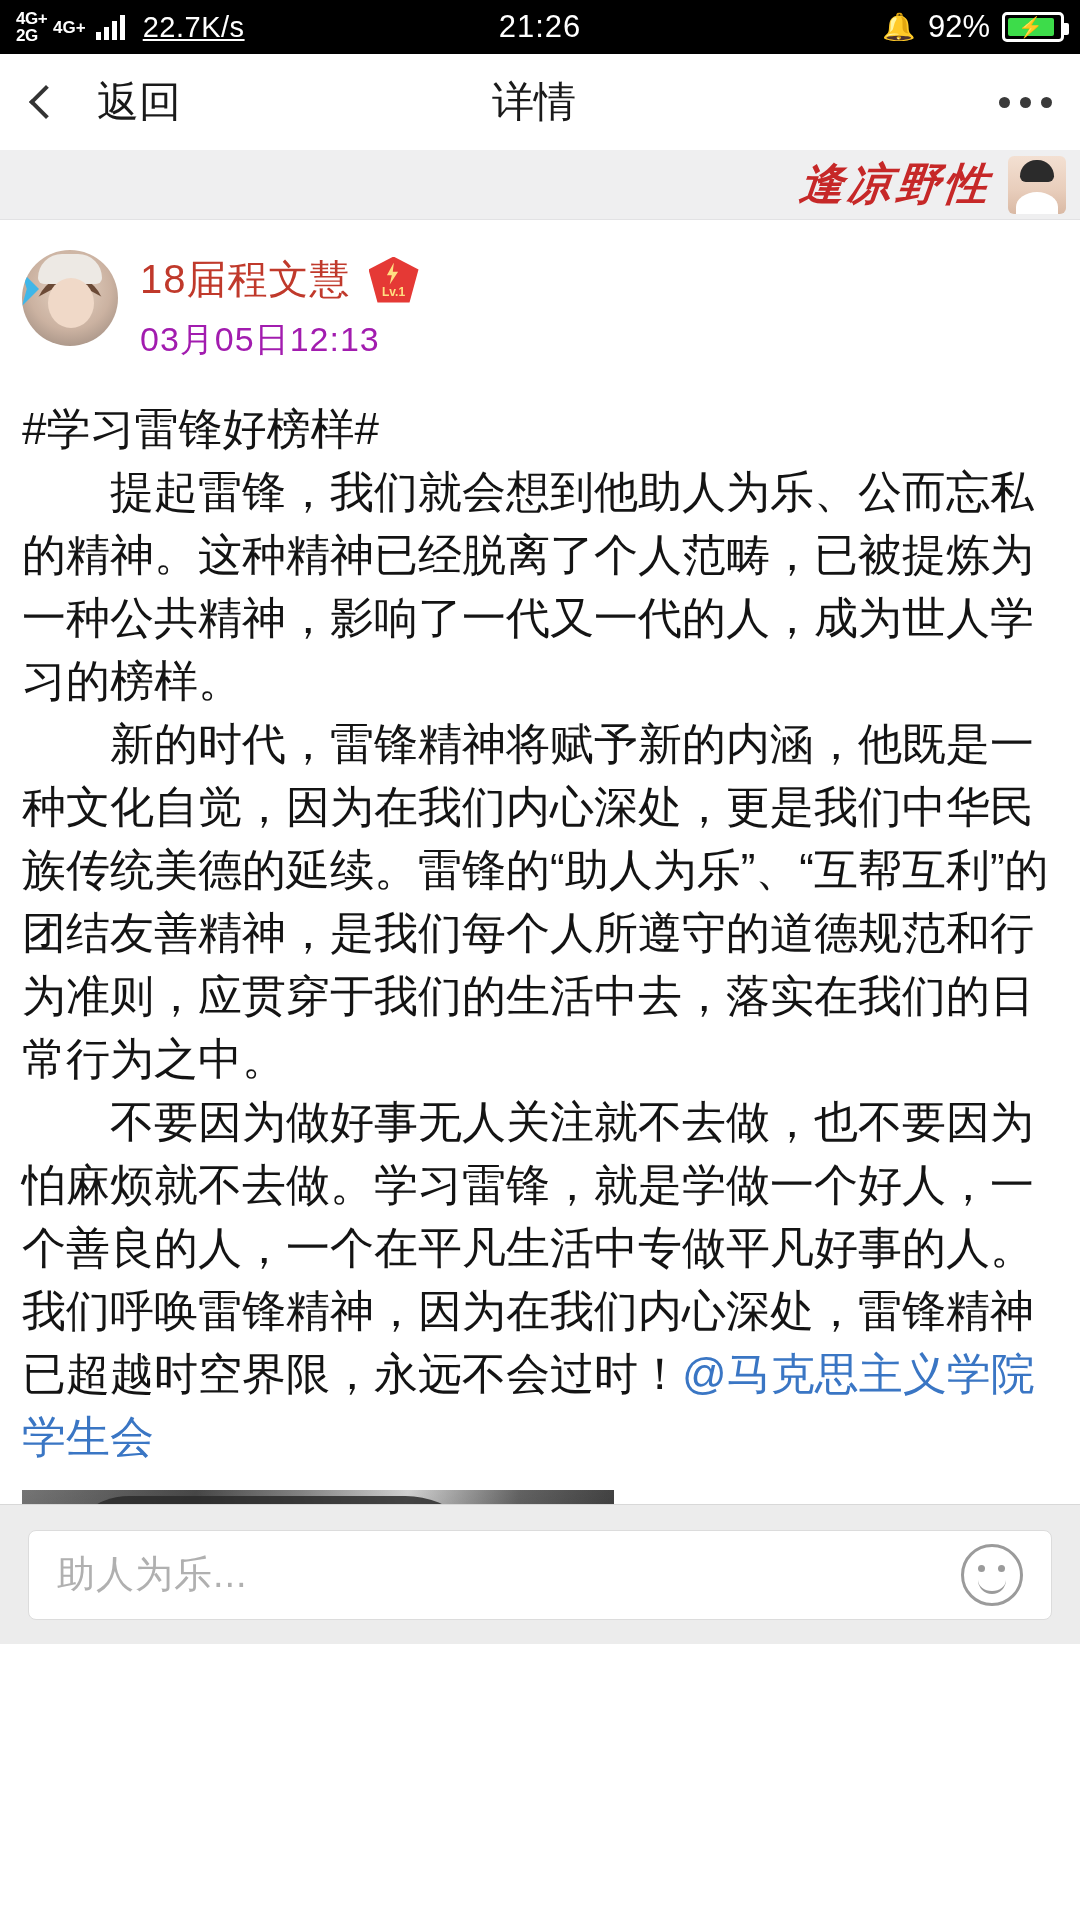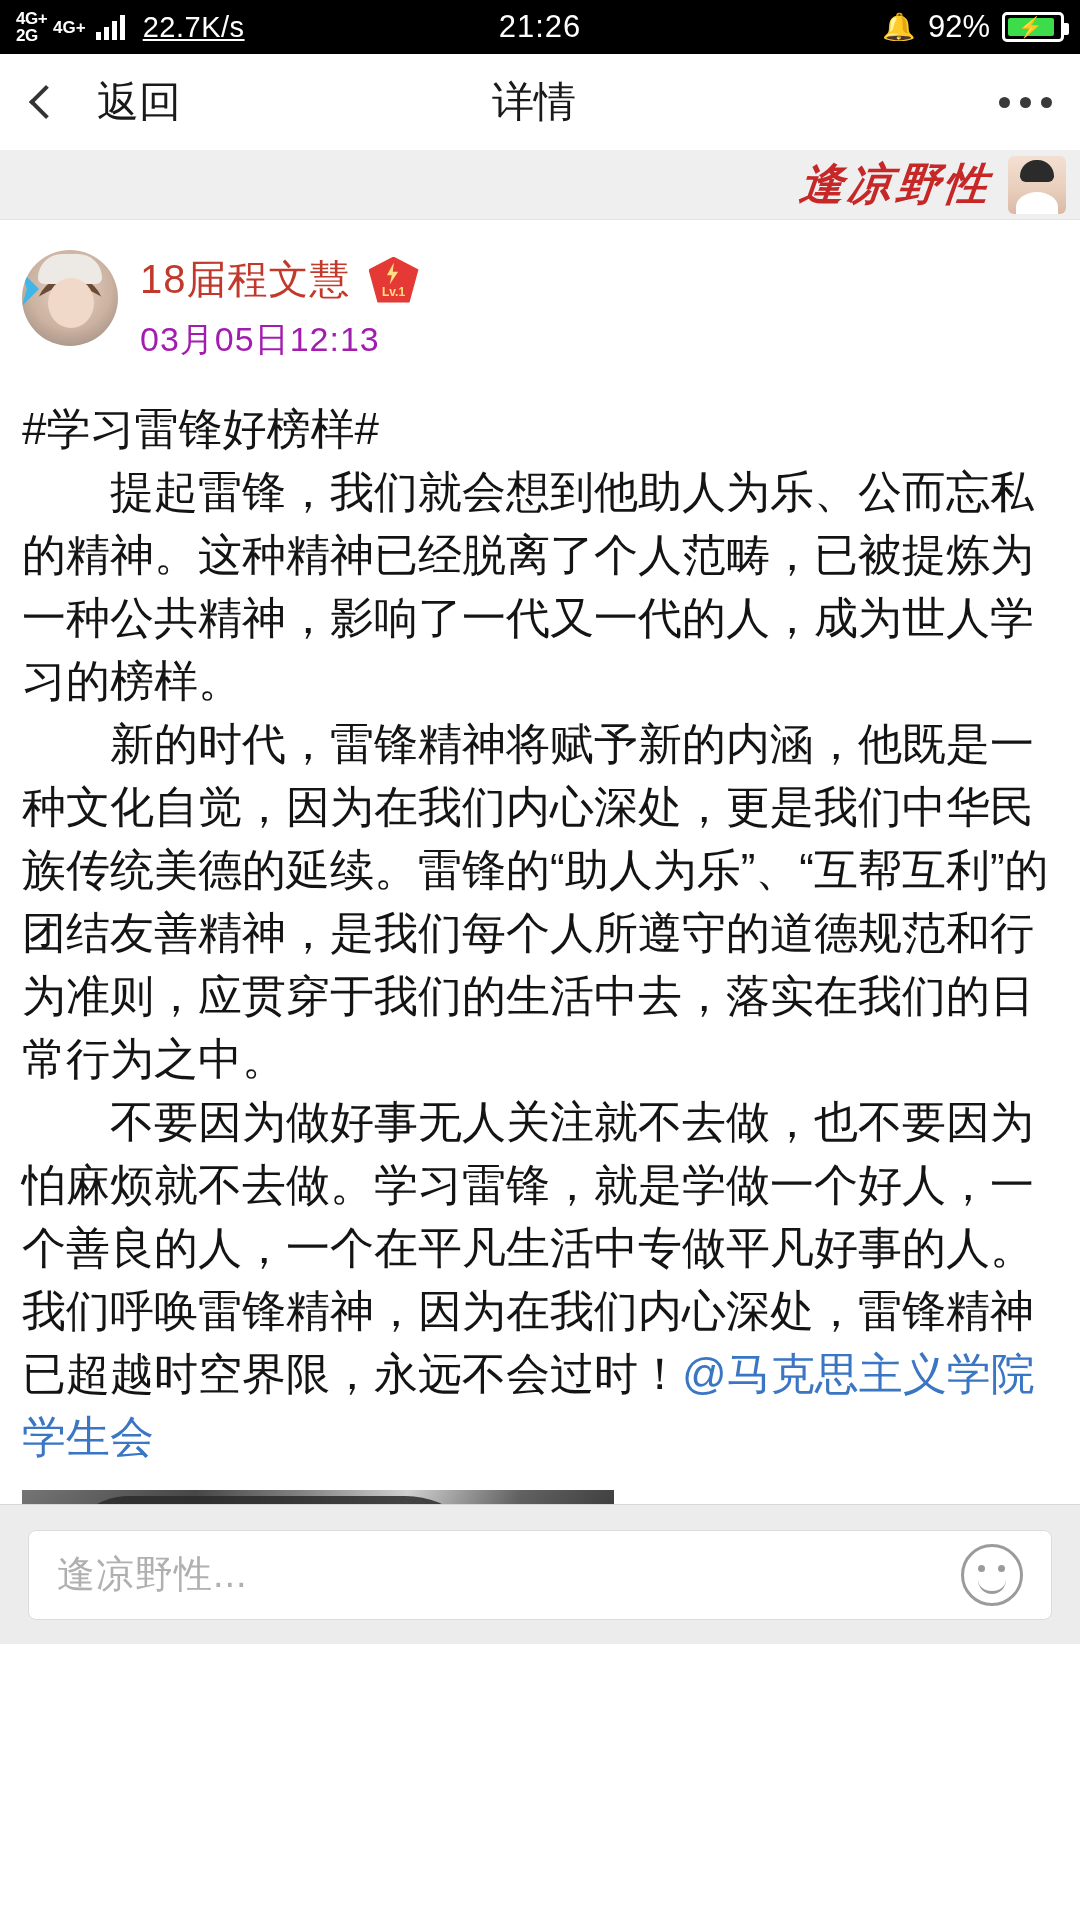--- a/index.html
+++ b/index.html
@@ -469,18 +469,18 @@
       <div class="glass"></div>
       <div class="hat2"></div>
       <div class="person"></div>
       <div class="light"></div>
     </div>
 
   </div>
 
   <div class="commentbar">
     <div class="comment-input">
-      <div class="ph">逢凉野性...</div>
+      <div class="ph">助人为乐...</div>
       <div class="smiley"></div>
     </div>
   </div>
 
 </div>
 
 </body></html>

